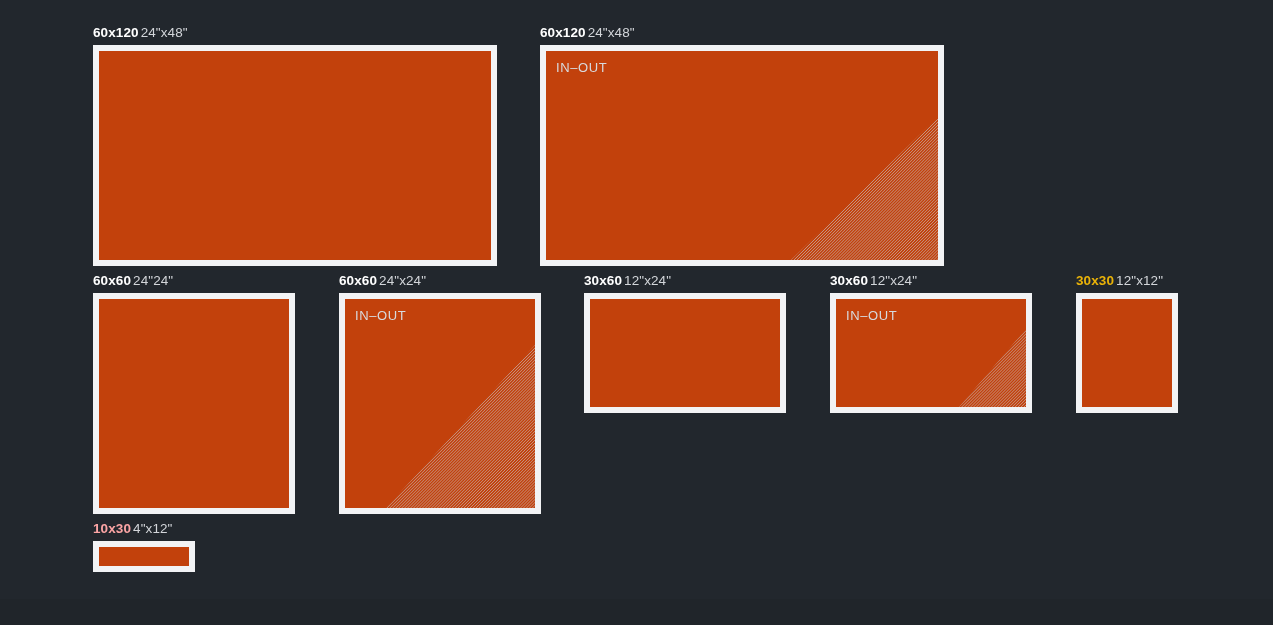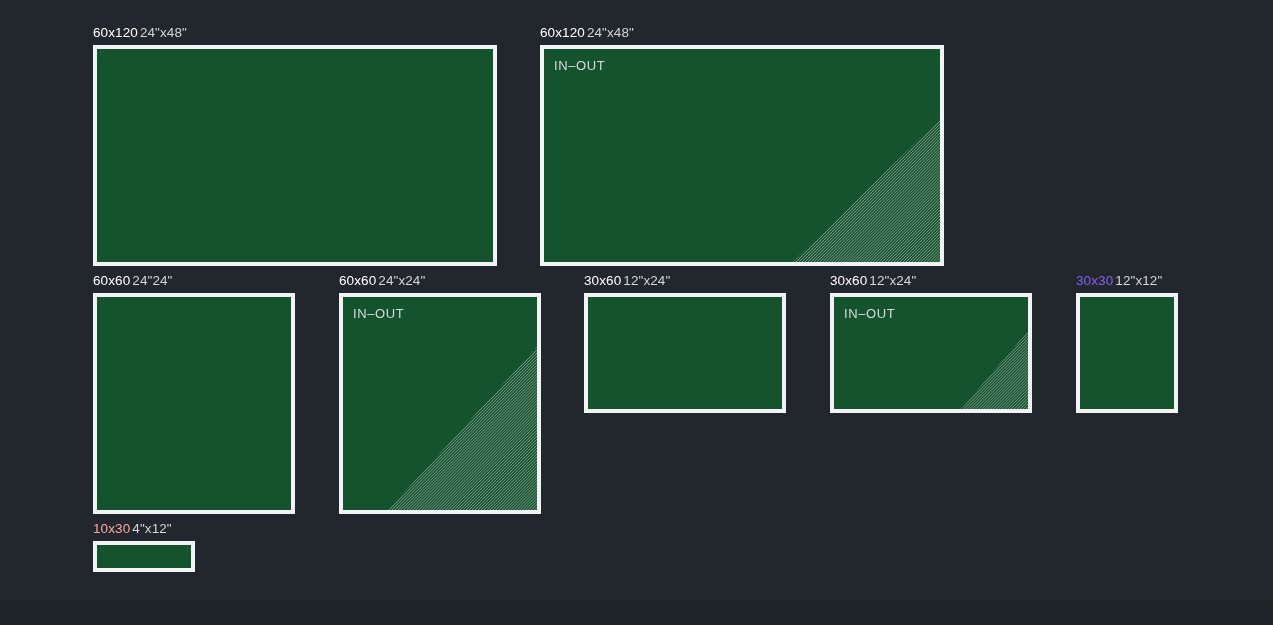--- a/index.html
+++ b/index.html
@@ -42,34 +42,34 @@
   .caption {
     font-size: 13.5px;
     line-height: 15px;
     color: #eceef1;
     white-space: nowrap;
     margin-bottom: 5px;
     letter-spacing: 0.1px;
   }
 
   .caption .code {
-    font-weight: 400;
+    font-weight: 700;
     color: #ffffff;
   }
 
   .caption .inches {
     font-weight: 400;
     color: #d3d6da;
     margin-left: 2px;
   }
 
   .swatch {
     position: relative;
-    border: 4px solid #4d7c0f;
-    background: #14532d;
+    border: 6px solid #4d7c0f;
+    background: #c2410c;
     overflow: hidden;
     padding-left: 26px;
   }
 
   .swatch-label {
     position: absolute;
     top: 9px;
     left: 10px;
     font-size: 13px;
     line-height: 15px;
@@ -144,21 +144,21 @@
               <pattern id="hp5" width="2.1" height="2.1" patternUnits="userSpaceOnUse" patternTransform="rotate(45)">
                 <line x1="0" y1="0" x2="0" y2="2.1" stroke="#c9ccd1" stroke-width="0.85"></line>
               </pattern>
             </defs>
             <polygon points="0,78 67,0 67,78" fill="url(#hp5)"></polygon>
           </svg>
           <div class="swatch-label" style="color: rgb(216, 218, 222);">IN–OUT</div>
         </div>
       </div>
       <div class="specimen" style="left: 1076px; top: 273px;">
-        <div class="caption"><span class="code" style="color: #8b5cf6;">30x30</span><span class="inches" style="color: rgb(211, 214, 218);">12"x12"</span></div>
+        <div class="caption"><span class="code" style="color: #eab308;">30x30</span><span class="inches" style="color: rgb(211, 214, 218);">12"x12"</span></div>
         <div class="swatch" style="width: 102px; height: 120px; border-color: rgb(242, 243, 245);"></div>
       </div>
       <div class="specimen" style="left: 93px; top: 521px;">
         <div class="caption"><span class="code" style="color: #fca5a5;">10x30</span><span class="inches" style="color: rgb(211, 214, 218);">4"x12"</span></div>
         <div class="swatch" style="width: 102px; height: 31px; border-color: rgb(242, 243, 245);"></div>
       </div>
     </div>
 </div>
 
 </body></html>

